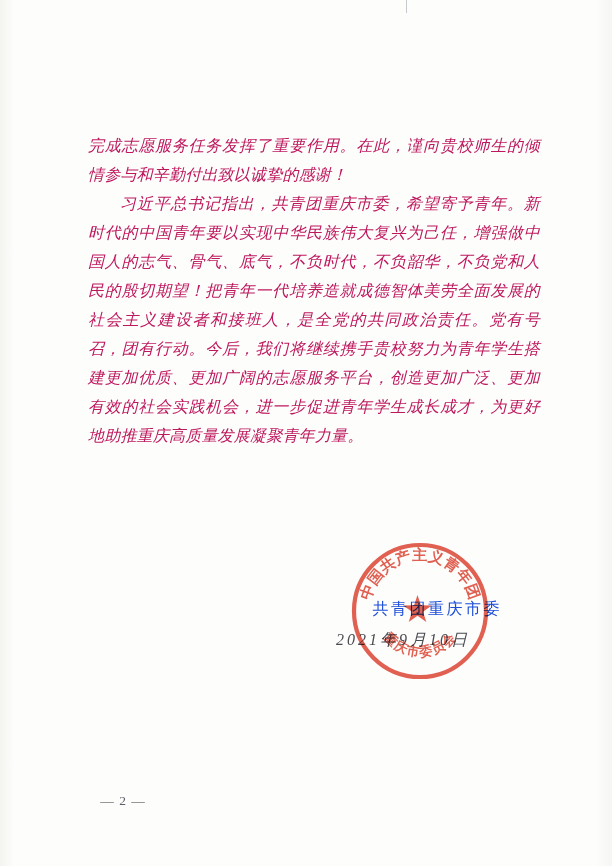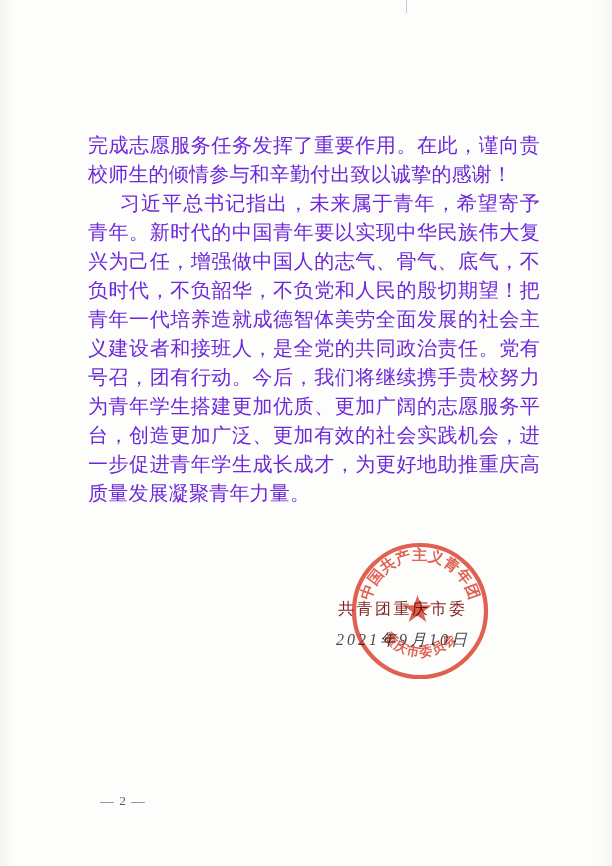--- a/index.html
+++ b/index.html
@@ -18,31 +18,32 @@
   .doc::before{
     content:"";position:absolute;inset:0;pointer-events:none;
     background:linear-gradient(90deg, rgba(225,225,218,.35) 0, rgba(255,255,255,0) 14px, rgba(255,255,255,0) 596px, rgba(228,228,222,.3) 612px);
   }
   .scan-line{
     position:absolute;left:406px;top:0;width:1px;height:13px;
     background:#9aa0a6;opacity:.55;
   }
   .text-block{
     position:absolute;left:88px;top:131px;width:452px;
-    font-size:20px;line-height:29px;
-    color:#6d28d9;
+    font-size:16px;line-height:29px;
+    color:#be185d;
     text-align:justify;
     letter-spacing:.2px;
+    font-style:italic;
   }
   .text-block p{margin:0;}
   .text-block p.indent{text-indent:32px;}
   .signature{
     position:absolute;left:338px;top:599px;width:164px;
-    text-align:left;
-    font-size:16px;color:#7f1d1d;letter-spacing:2.5px;
+    text-align:right;
+    font-size:16px;color:#1d4ed8;letter-spacing:2.5px;
     white-space:nowrap;
   }
   .dateline{
     position:absolute;left:336px;top:630px;width:168px;
     text-align:left;
     font-size:16px;color:#4b4c52;letter-spacing:3px;
     white-space:nowrap;
     font-style:italic;
   }
   .seal{
@@ -58,21 +59,21 @@
 </style>
 </head>
 <body>
 
 <div class="doc">
 
   <div class="scan-line"></div>
 
   <div class="text-block">
     <p>完成志愿服务任务发挥了重要作用。在此，谨向贵校师生的倾情参与和辛勤付出致以诚挚的感谢！</p>
-    <p class="indent">习近平总书记指出，未来属于青年，希望寄予青年。新时代的中国青年要以实现中华民族伟大复兴为己任，增强做中国人的志气、骨气、底气，不负时代，不负韶华，不负党和人民的殷切期望！把青年一代培养造就成德智体美劳全面发展的社会主义建设者和接班人，是全党的共同政治责任。党有号召，团有行动。今后，我们将继续携手贵校努力为青年学生搭建更加优质、更加广阔的志愿服务平台，创造更加广泛、更加有效的社会实践机会，进一步促进青年学生成长成才，为更好地助推重庆高质量发展凝聚青年力量。</p>
+    <p class="indent">习近平总书记指出，共青团重庆市委，希望寄予青年。新时代的中国青年要以实现中华民族伟大复兴为己任，增强做中国人的志气、骨气、底气，不负时代，不负韶华，不负党和人民的殷切期望！把青年一代培养造就成德智体美劳全面发展的社会主义建设者和接班人，是全党的共同政治责任。党有号召，团有行动。今后，我们将继续携手贵校努力为青年学生搭建更加优质、更加广阔的志愿服务平台，创造更加广泛、更加有效的社会实践机会，进一步促进青年学生成长成才，为更好地助推重庆高质量发展凝聚青年力量。</p>
   </div>
 
   <div class="signature">共青团重庆市委</div>
 
   <div class="dateline">2021年9月10日</div>
 
   <svg class="seal" viewBox="0 0 140 140" xmlns="http://www.w3.org/2000/svg">
     <defs>
       <path id="sealTopArc" d="M 19.8 61.1 A 51 51 0 0 1 120.2 61.1" fill="none"></path>
       <path id="sealBottomArc" d="M 34.5 97.7 A 45 45 0 0 0 105.5 97.7" fill="none"></path>

